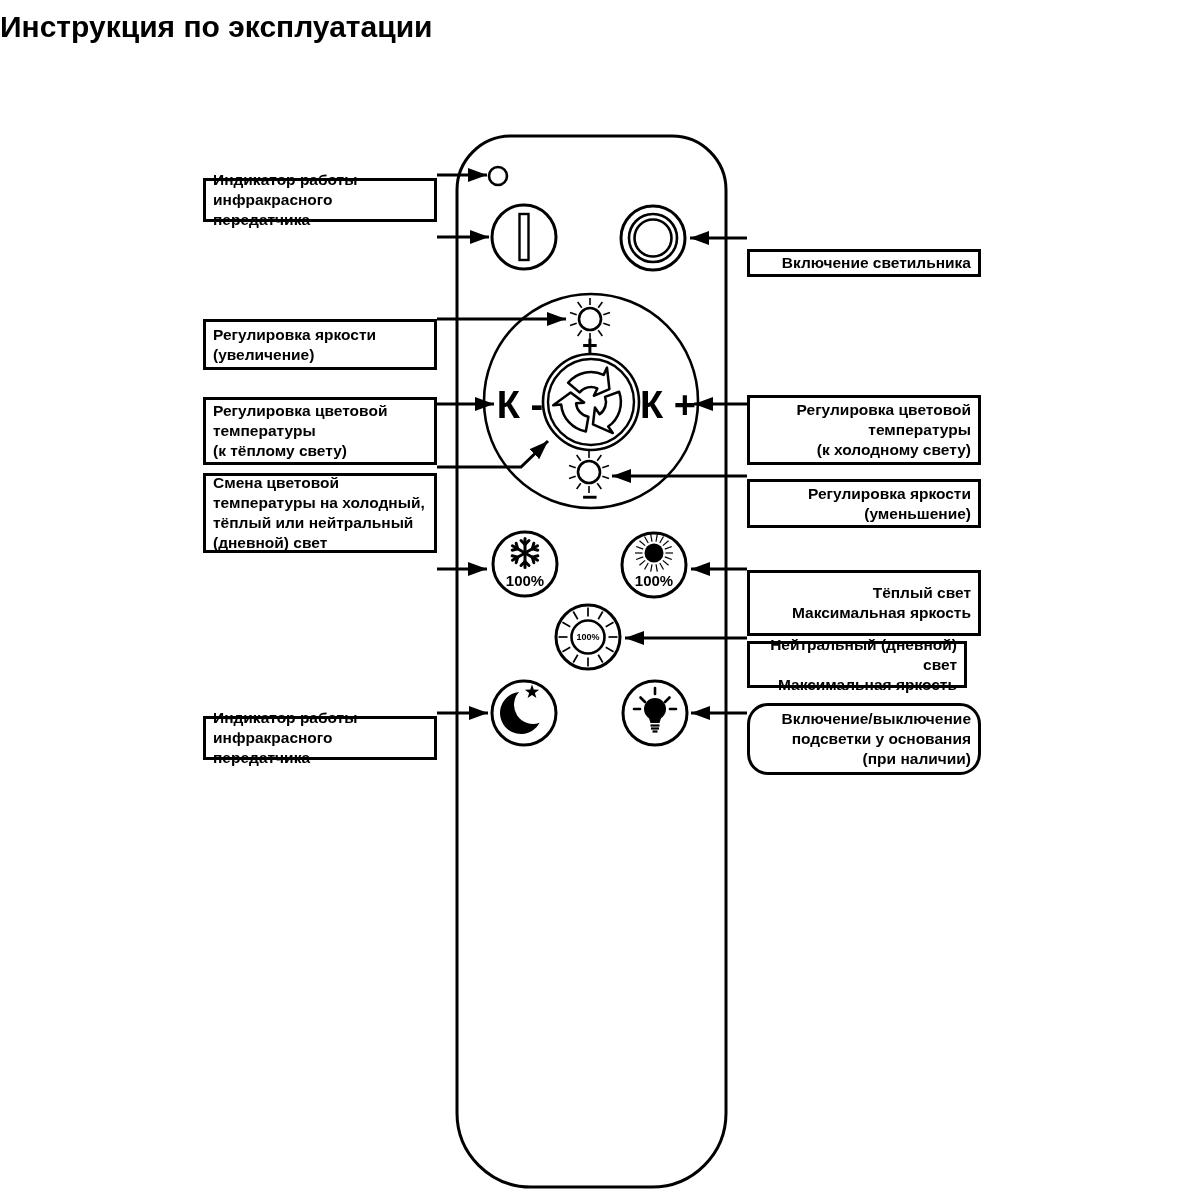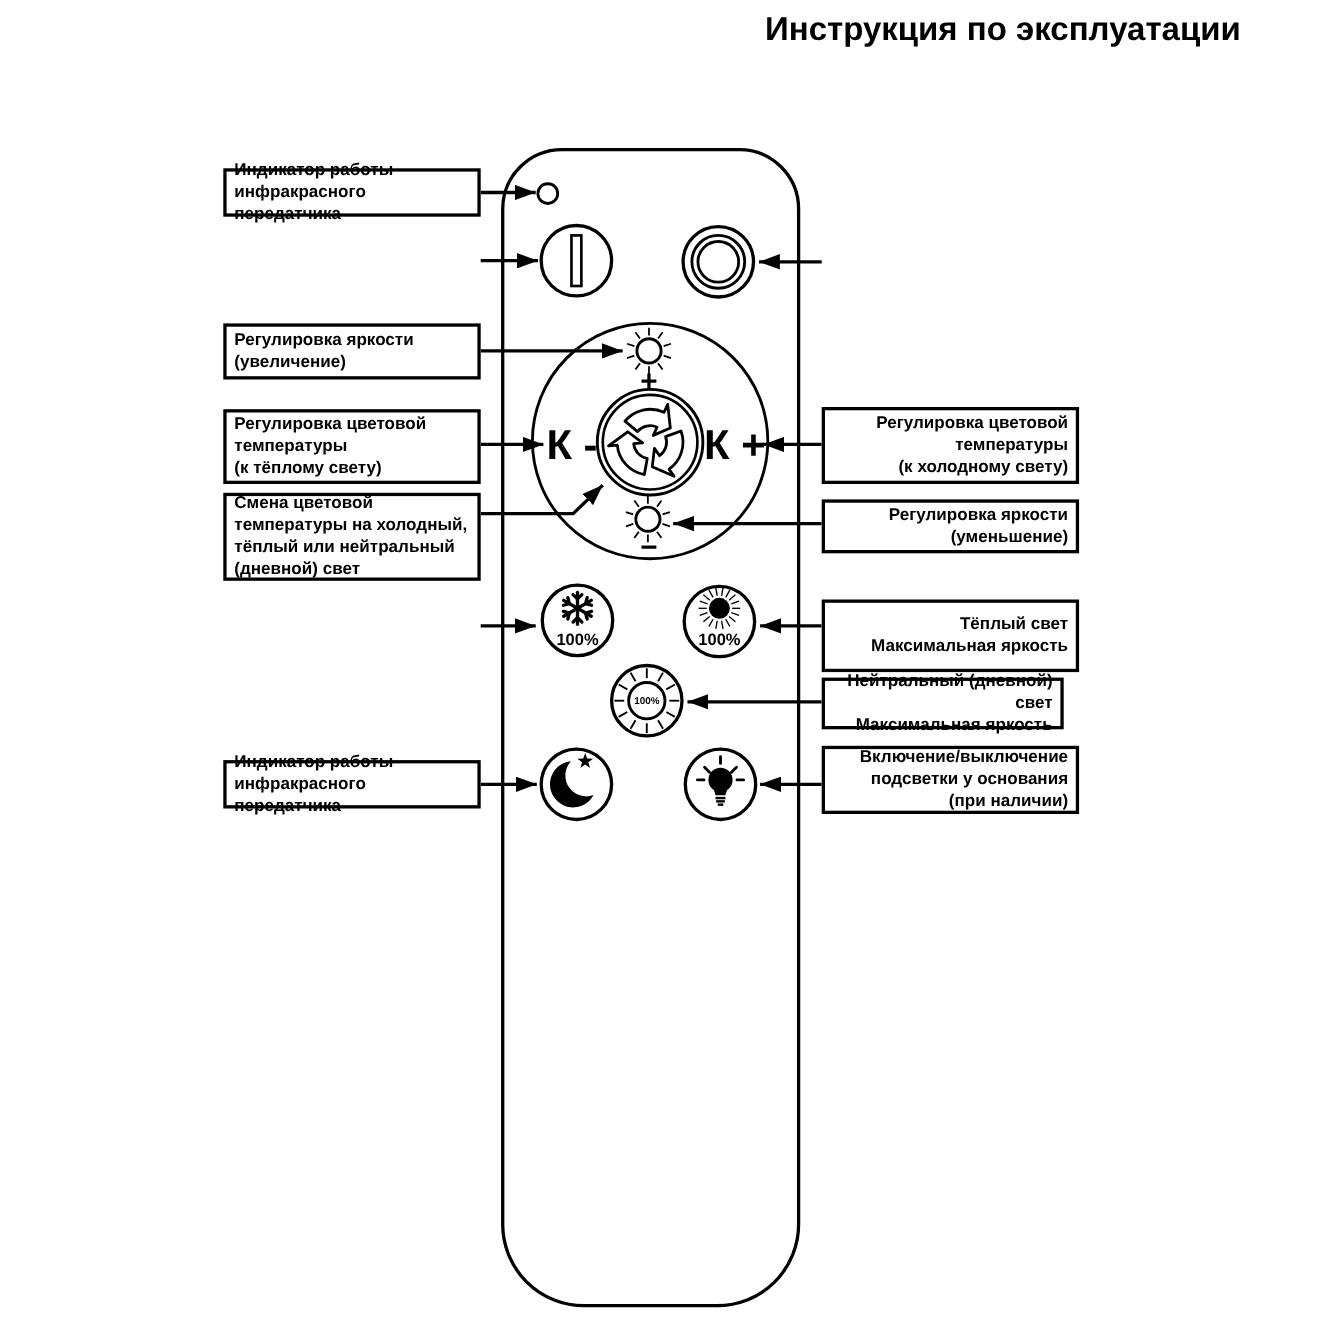--- a/index.html
+++ b/index.html
@@ -1,32 +1,32 @@
 <!DOCTYPE html>
 <html><head>
 <meta charset="utf-8">
 <style>
   html,body { margin:0; padding:0; background:#ffffff; }
   #stage {
     position:relative; width:1200px; height:1200px; background:#ffffff;
     font-family:"Liberation Sans", sans-serif; color:#000; overflow:hidden;
   }
   .hdr-title {
-    position:absolute; left:11px; top:10px; width:1117px; text-align:right;
+    position:absolute; left:0; top:10px; width:1117px; text-align:left;
     font-size:30px; font-weight:bold;
   }
   .hdr-sub {
     position:absolute; left:0; top:71px; width:1117px; text-align:center;
     font-size:20px; font-weight:bold;
   }
   #diagram-svg { position:absolute; left:0; top:0; }
   .box {
     position:absolute; box-sizing:border-box; border:3px solid #000; background:#fff;
     display:flex; align-items:center; padding:2px 7px;
-    font-size:15.5px; line-height:20px; font-weight:bold; white-space:pre-line;
+    font-size:15.5px; line-height:20px; font-weight:bold; white-space:pre-line;margin-top:25px;
   }
   .box.r { justify-content:flex-end; text-align:right; }
   svg text { font-family:"Liberation Sans", sans-serif; font-weight:bold; text-anchor:middle; fill:#000; }
   .ktext { font-size:38px; }
   .pm    { font-size:27px; }
   .pct   { font-size:15px; }
   .pcts  { font-size:9px; }
 </style>
 </head>
 <body>
@@ -230,26 +230,27 @@
   <div class="box" style="left:203px; top:372px; width:234px; height:68px;">Регулировка цветовой
 температуры
 (к тёплому свету)</div>
   <div class="box" style="left:203px; top:448px; width:234px; height:80px;">Смена цветовой
 температуры на холодный,
 тёплый или нейтральный
 (дневной) свет</div>
   <div class="box" style="left:203px; top:691px; width:234px; height:44px;">Индикатор работы
 инфракрасного передатчика</div>
 
+  <div class="box r" style="left:747px; top:224px; width:234px; height:28px;">Включение светильника</div>
   <div class="box r" style="left:747px; top:370px; width:234px; height:70px;">Регулировка цветовой
 температуры
 (к холодному свету)</div>
   <div class="box r" style="left:747px; top:454px; width:234px; height:49px;">Регулировка яркости
 (уменьшение)</div>
   <div class="box r" style="left:747px; top:545px; width:234px; height:66px;">Тёплый свет
 Максимальная яркость</div>
   <div class="box r" style="left:747px; top:616px; width:220px; height:47px;">Нейтральный (дневной) свет
 Максимальная яркость</div>
-  <div class="box r" style="left:747px; top:678px; width:234px; height:62px;">Включение/выключение
+  <div class="box r" style="left:747px; top:678px; width:234px; height:72px;border-radius:21px;">Включение/выключение
 подсветки у основания
 (при наличии)</div>
 
 </div>
 
 </body></html>

